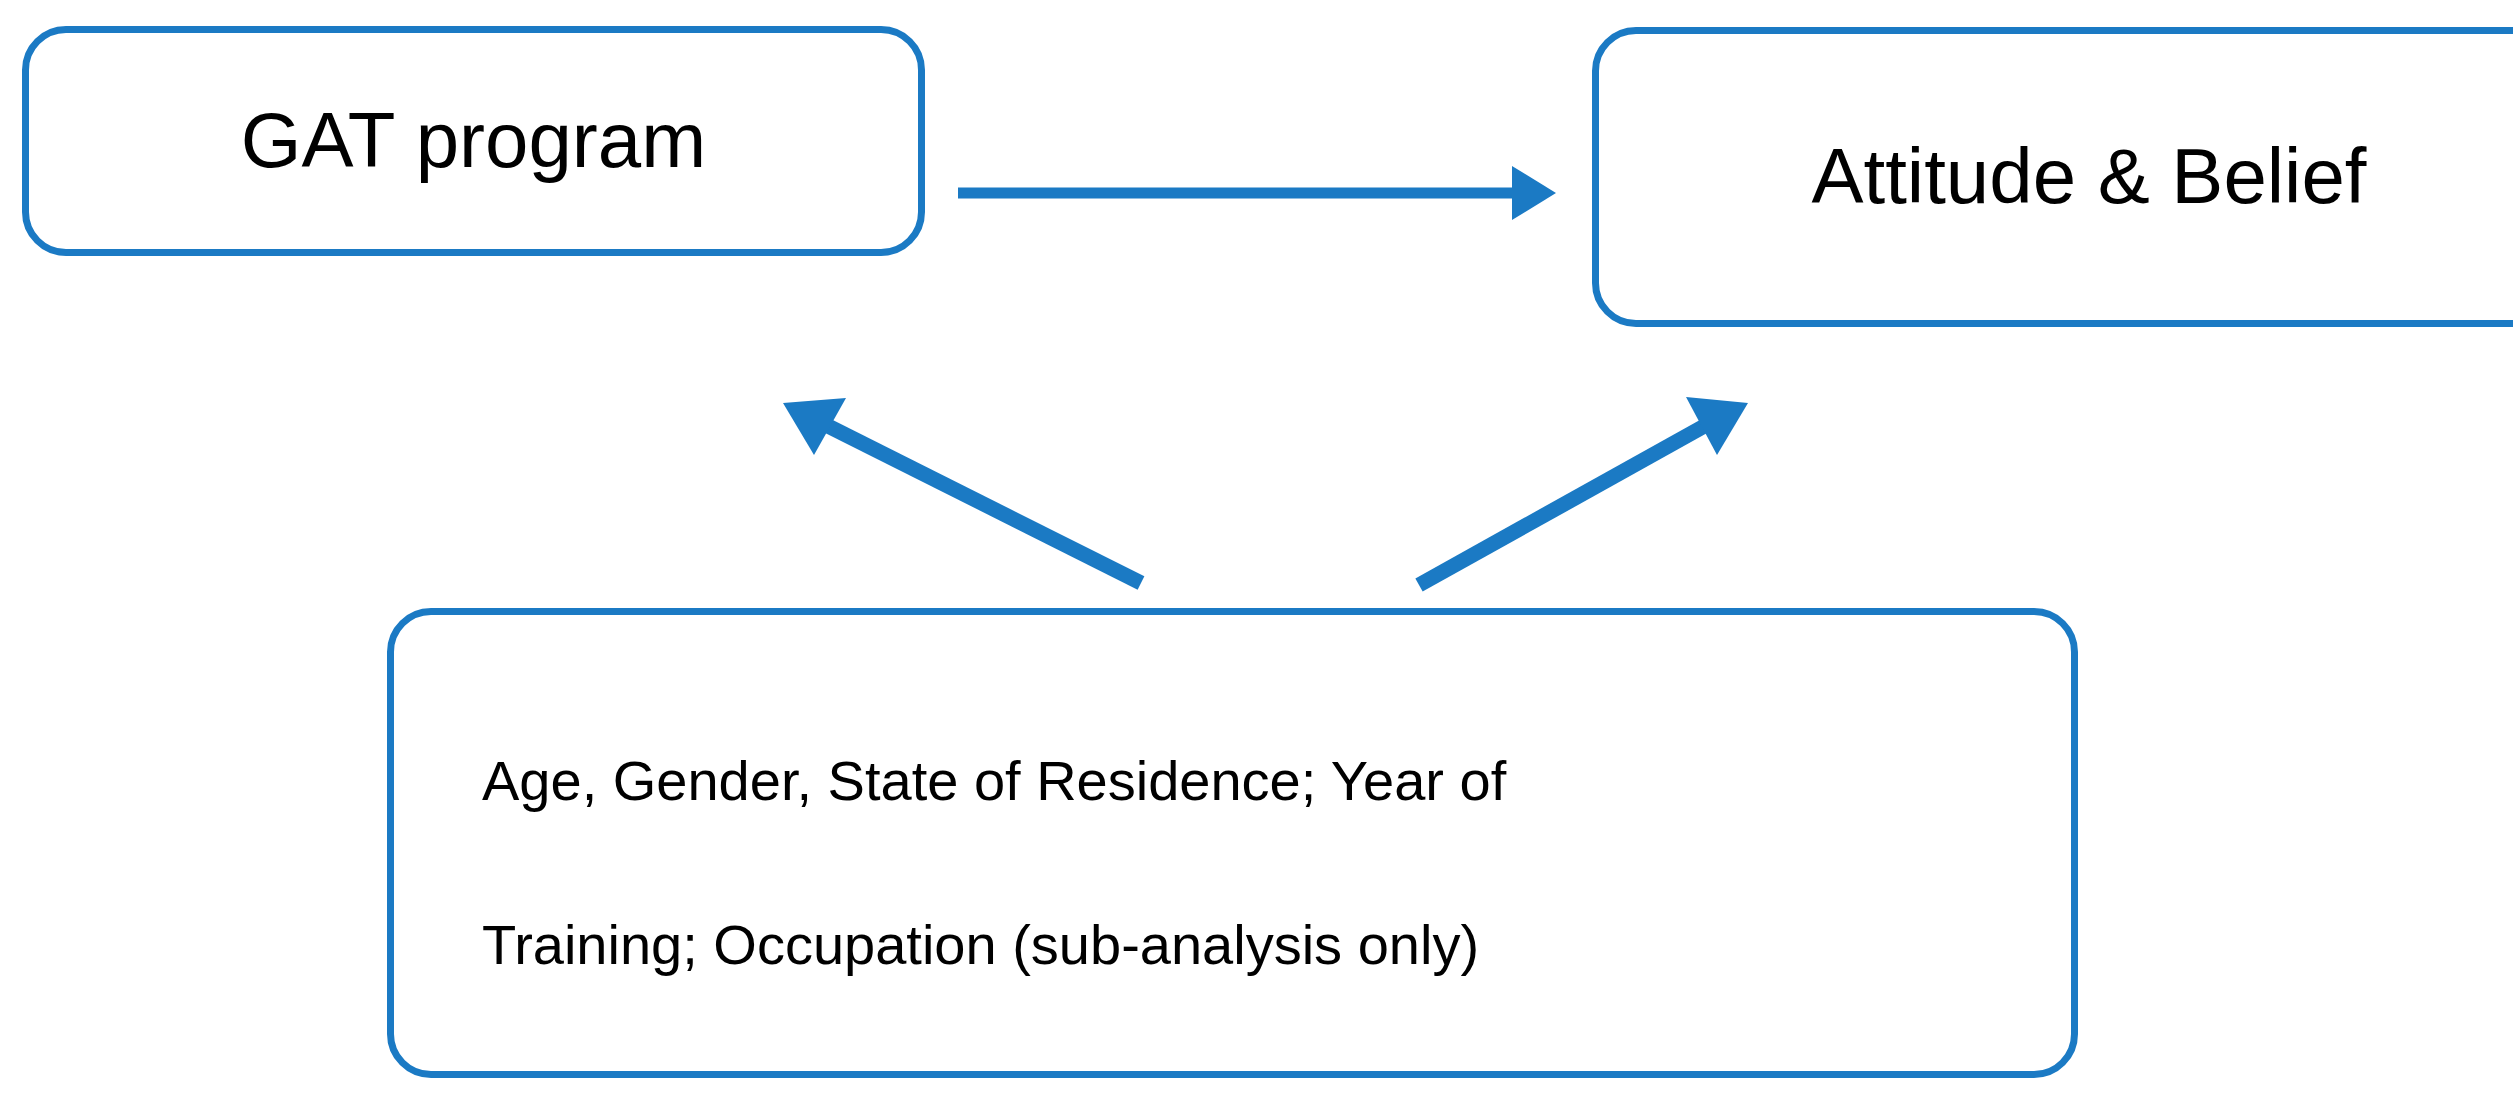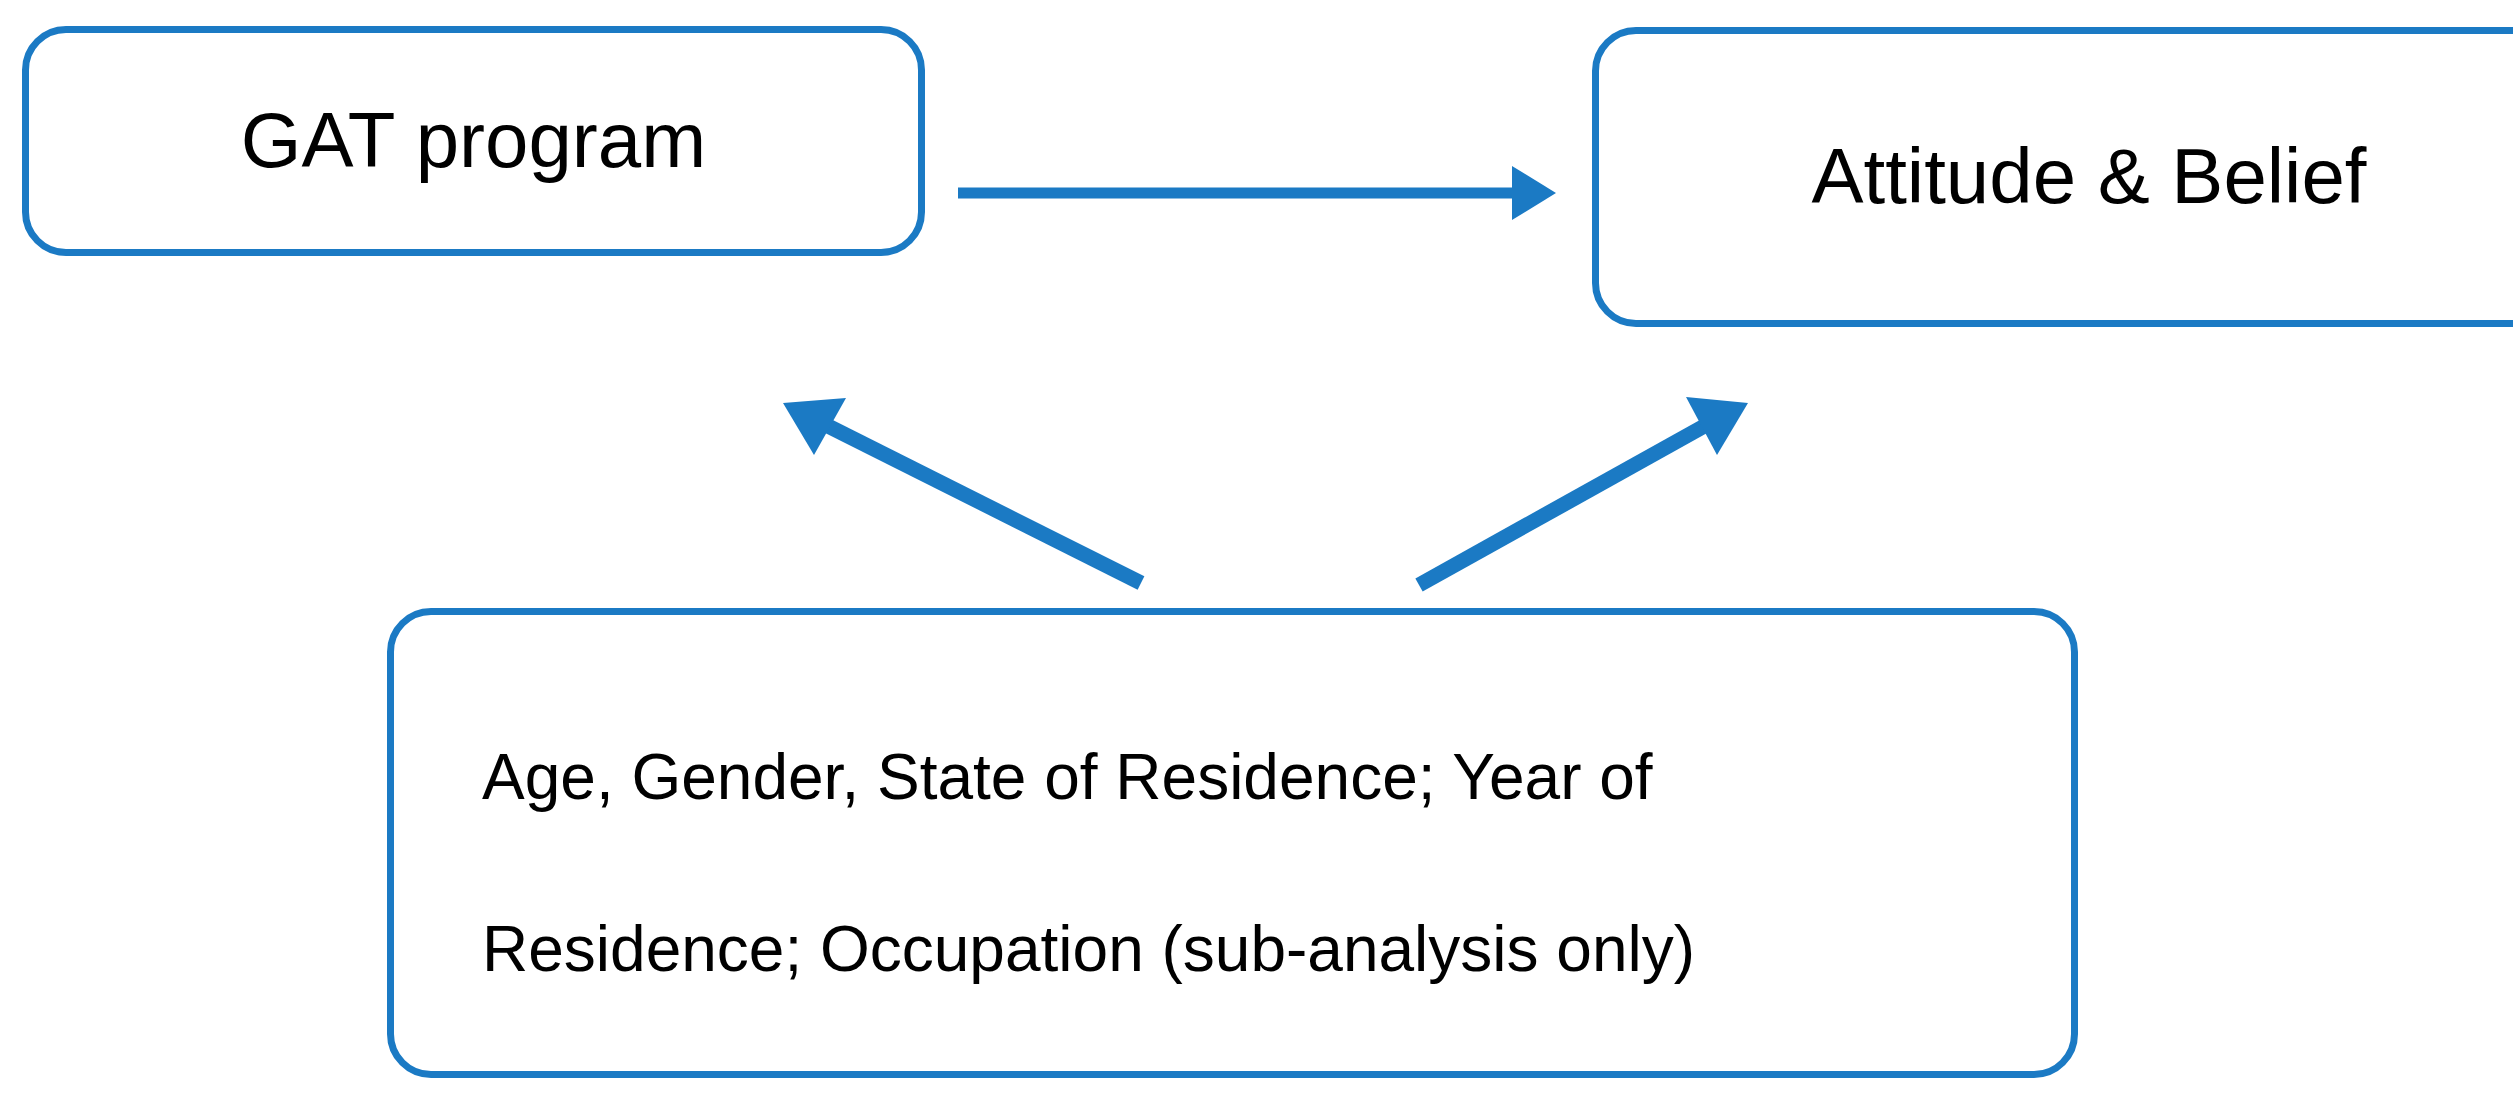--- a/index.html
+++ b/index.html
@@ -68,21 +68,21 @@
     align-items: center;
     justify-content: flex-start;
     padding: 0 0 0 88px;
   }
   #node-covariates .cov-text {
     display: block;
     text-align: left;
   }
   #node-covariates .cov-line {
     display: block;
-    font-size: 64px;
+    font-size: 56px;
     color: #000000;
     white-space: nowrap;
     line-height: 1.0;
     margin-top: 40px;
   }
   #node-covariates .cov-line.line-1 {
     margin-bottom: 108px;
   }
 
   
@@ -125,17 +125,17 @@
     <span class="node-label">GAT program</span>
   </div>
 
   <div id="node-attitude" class="node">
     <span class="node-label">Attitude &amp; Belief</span>
   </div>
 
   <div id="node-covariates" class="node">
     <span class="cov-text">
       <span class="cov-line line-1">Age, Gender, State of Residence; Year of</span>
-      <span class="cov-line line-2">Residence; Occupation (sub-analysis only)</span>
+      <span class="cov-line line-2">Training; Occupation (sub-analysis only)</span>
     </span>
   </div>
 
 </div>
 
 </body></html>

